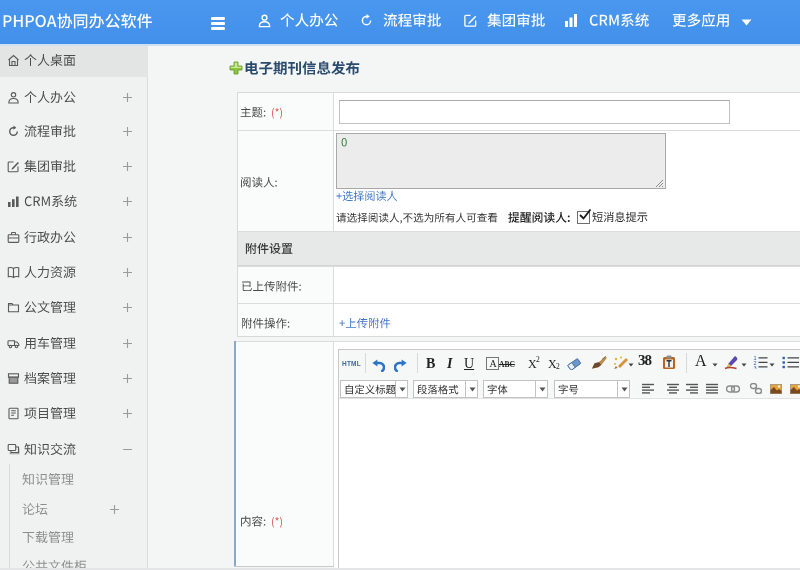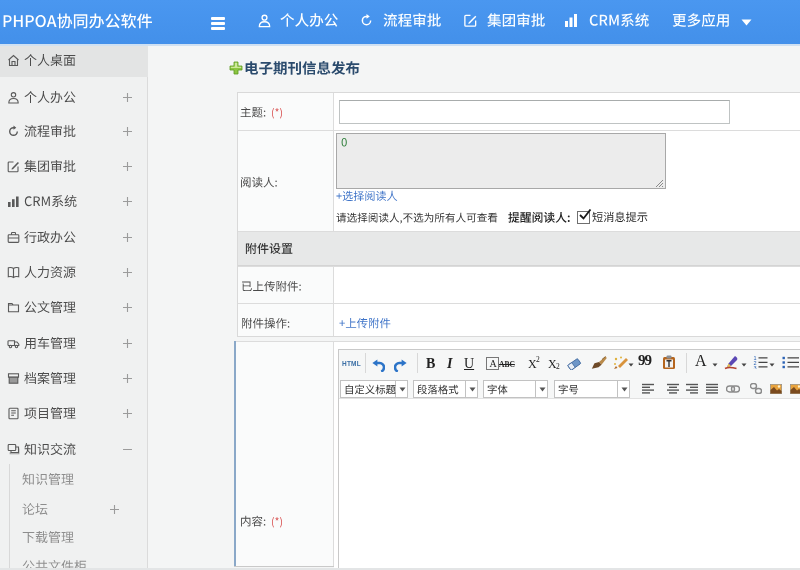--- a/index.html
+++ b/index.html
@@ -303,21 +303,21 @@
       <g fill="#e0b23c">
         <circle cx="3" cy="3" r="1.2"></circle>
         <circle cx="8" cy="1.5" r="1"></circle>
         <circle cx="2" cy="8" r="1"></circle>
       </g>
       <path d="M3 10 L1 13 L4.5 12 Z" fill="#b06a28"></path>
     </svg>
 <svg class="abs" style="left:628px;top:363px" width="6" height="4" viewBox="0 0 6 4">
       <path d="M0.5 0.5 H5.5 L3 3.5 Z" fill="#444"></path>
     </svg>
-<span style="position:absolute;left:638px;top:353px;line-height:1;font-family:Liberation Serif,serif;font-size:15px;font-weight:bold;color:#222;letter-spacing:-1px">99</span>
+<span style="position:absolute;left:638px;top:353px;line-height:1;font-family:Liberation Serif,serif;font-size:15px;font-weight:bold;color:#222;letter-spacing:-1px">38</span>
 <svg class="abs" style="left:662px;top:355px" width="14" height="15" viewBox="0 0 14 15">
       <rect x="1" y="2" width="12" height="12" rx="1.5" fill="#b5651d"></rect>
       <rect x="4.5" y="0.5" width="5" height="3" rx="1" fill="#8a8f96"></rect>
       <rect x="3" y="4.5" width="8" height="8" fill="#f2f2f2"></rect>
       <path d="M4.5 5.8 H9.5 M7 5.8 V12" stroke="#333" stroke-width="1.4"></path>
     </svg>
 <div class="abs" style="left:686px;top:353px;width:1px;height:20px;background:#d8d8d8"></div>
 <span style="position:absolute;left:695px;top:353px;line-height:1;font-family:Liberation Serif,serif;color:#222;line-height:1;font-size:16px">A</span>
 <svg class="abs" style="left:712px;top:363px" width="6" height="4" viewBox="0 0 6 4">
       <path d="M0.5 0.5 H5.5 L3 3.5 Z" fill="#444"></path>

